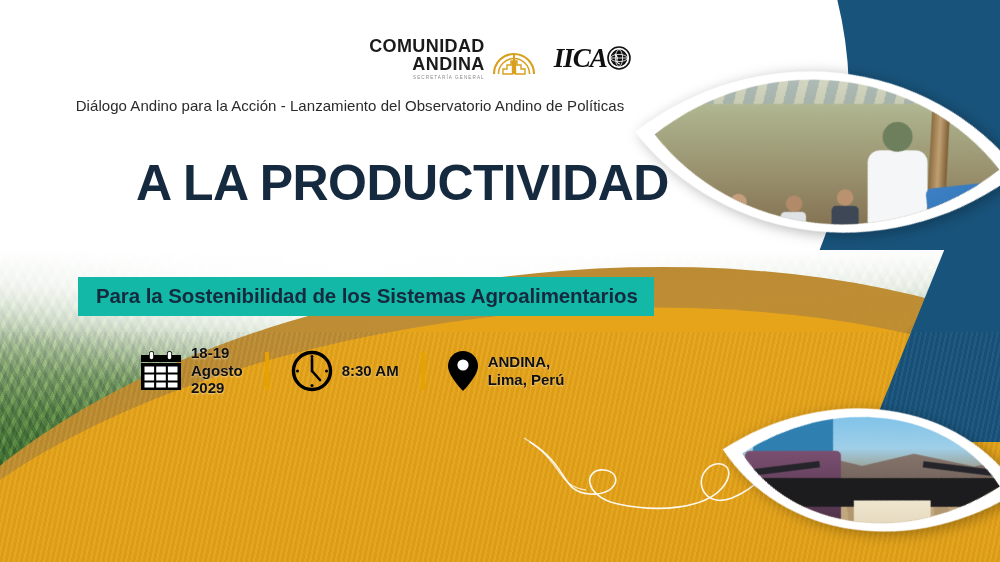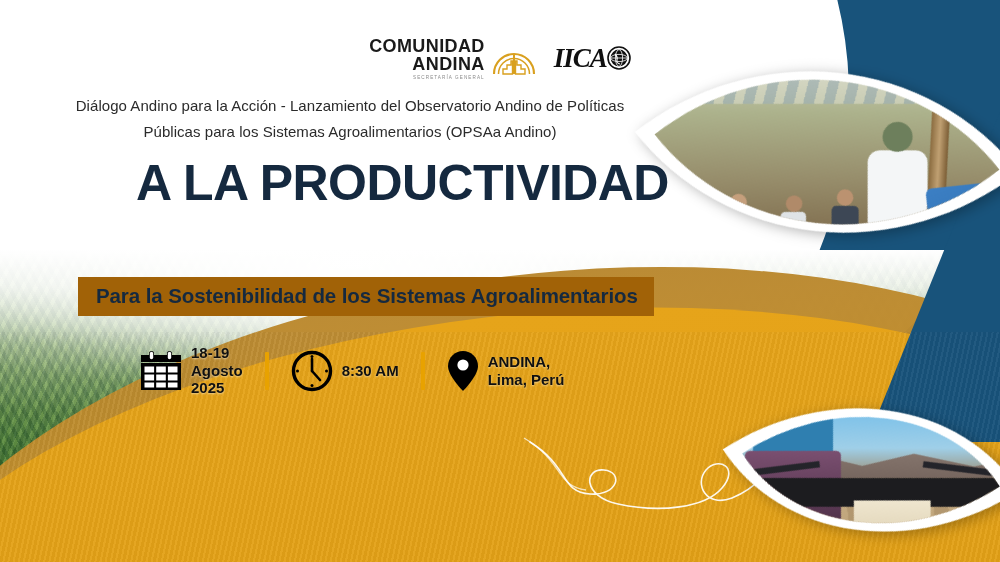--- a/index.html
+++ b/index.html
@@ -209,21 +209,21 @@
   .title{
     position:absolute;left:98px;top:152px;
     font-size:50px;line-height:.98;font-weight:bold;
     color:#15293f;letter-spacing:-.6px;
     text-shadow:0 1px 2px rgba(255,255,255,.55);
   }
   .title .l2{display:block;margin-top:7px;margin-left:38px;}
 
   .green-bar{
     position:absolute;left:78px;top:277px;
-    background:#a16207;
+    background:#14b8a6;
     padding:7px 16px 8px 18px;
   }
   .green-bar span{
     font-size:20.5px;font-weight:bold;color:#15293f;letter-spacing:-.1px;
   }
 
   .info{
     position:absolute;left:140px;top:344px;
     display:flex;align-items:center;
   }
@@ -350,21 +350,20 @@
           <ellipse cx="12" cy="12" rx="8.4" ry="3.6" fill="none" stroke="#ffffff" stroke-width=".8"></ellipse>
           <ellipse cx="12" cy="12" rx="3.6" ry="8.4" fill="none" stroke="#ffffff" stroke-width=".8"></ellipse>
           <path d="M3.6 12 h16.8" stroke="#ffffff" stroke-width=".8"></path>
           <path d="M8 8 q3 3 2 6 q-1 3 3 4" fill="none" stroke="#ffffff" stroke-width="1.1"></path>
         </svg>
       </div>
     </div>
 
     <div class="event-sub">
       <div>Diálogo Andino para la Acción - Lanzamiento del Observatorio Andino de Políticas</div>
-      <div>Públicas para los Sistemas Agroalimentarios (OPSAa Andino)</div>
     </div>
 
     <div class="title">
       <span class="l2">A LA PRODUCTIVIDAD</span>
     </div>
 
     <div class="green-bar">
       <span>Para la Sostenibilidad de los Sistemas Agroalimentarios</span>
     </div>
 
@@ -386,21 +385,21 @@
               <rect x="16.2" y="23.5" width="9.6" height="6"></rect>
               <rect x="27.9" y="23.5" width="9.6" height="6"></rect>
             <rect x="4.5" y="31.5" width="9.6" height="5"></rect>
               <rect x="16.2" y="31.5" width="9.6" height="5"></rect>
               <rect x="27.9" y="31.5" width="9.6" height="5"></rect>
           </g>
         </svg>
         <div class="info-text">
           <div>18-19</div>
           <div>Agosto</div>
-          <div>2025</div>
+          <div>2029</div>
         </div>
       </div>
 
       <div class="divider"></div>
 
       <div class="info-item">
         <svg class="ico" width="42" height="42" viewBox="0 0 42 42">
           <circle cx="21" cy="21" r="18.5" fill="none" stroke="#000" stroke-width="3.4"></circle>
           <circle cx="21" cy="6.5" r="1.5" fill="#000"></circle>
             <circle cx="21" cy="35.5" r="1.5" fill="#000"></circle>

